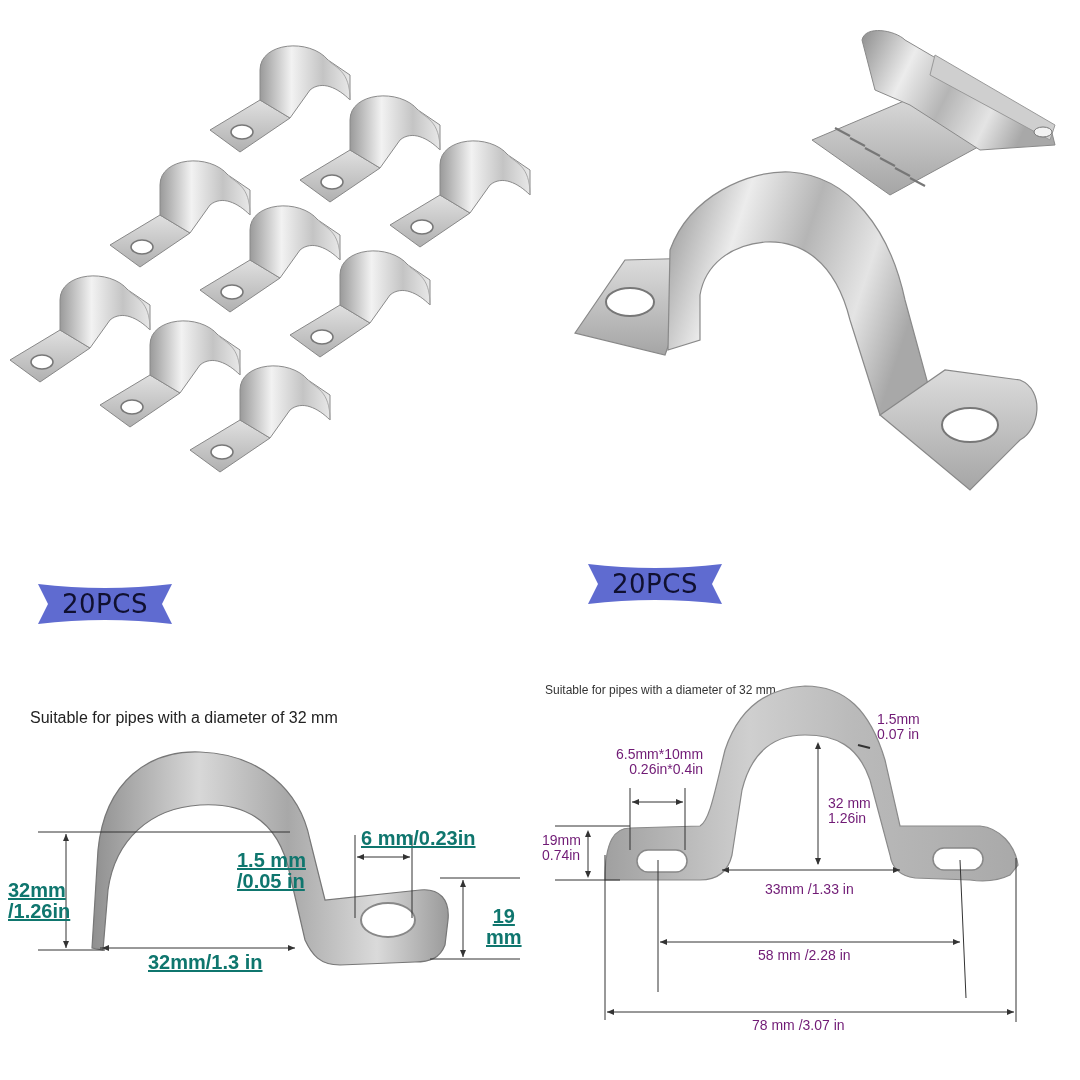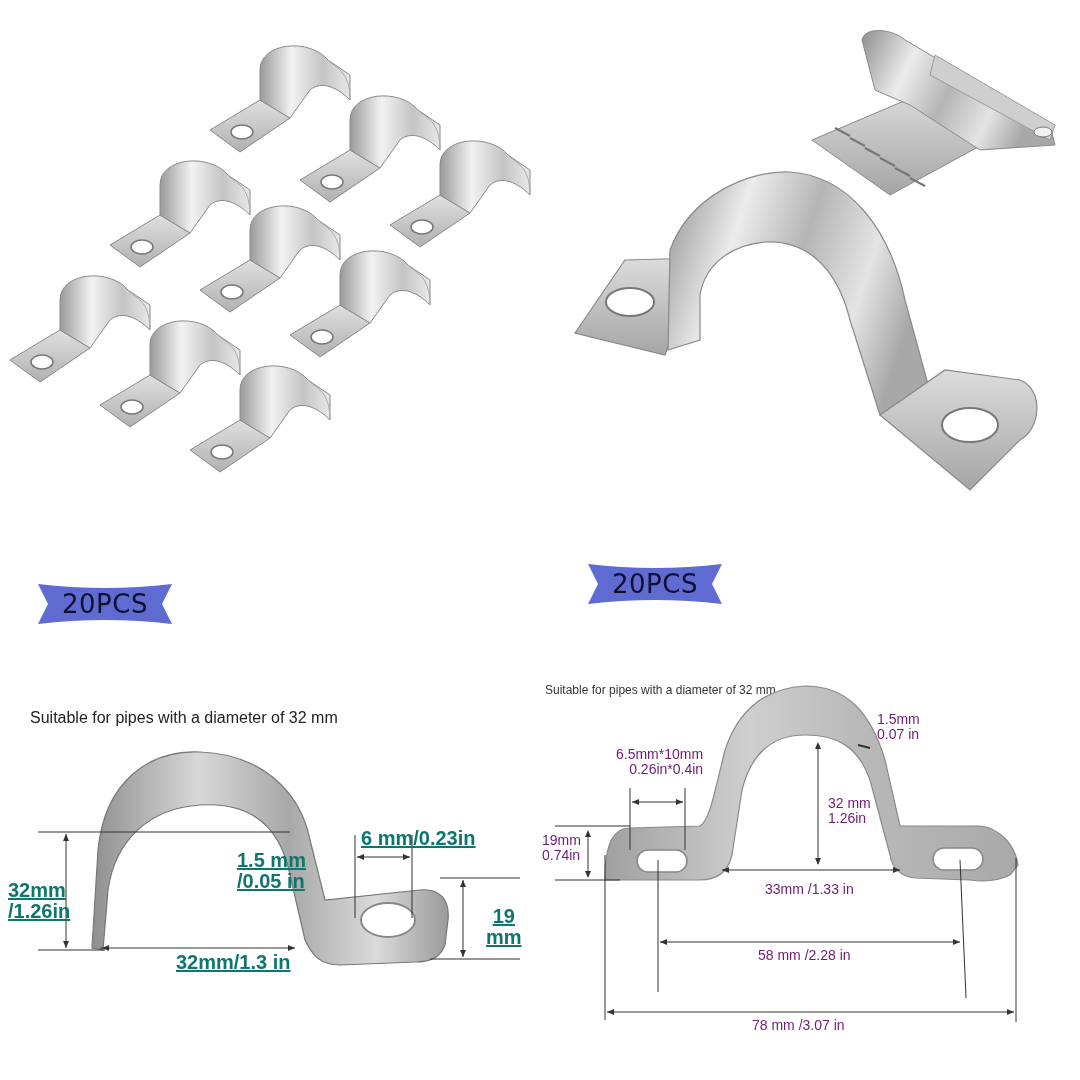--- a/index.html
+++ b/index.html
@@ -144,21 +144,21 @@
   </div>
   <div class="dim bold" style="left:224px;top:110px;margin-left:13px;">
     <div>1.5 mm</div>
     <div>/0.05 in</div>
   </div>
   <div class="dim bold" style="left:361px;top:88px;">6 mm/0.23in</div>
   <div class="dim bold" style="left:486px;top:166px;text-align:center;">
     <div>19</div>
     <div>mm</div>
   </div>
-  <div class="dim bold" style="left:148px;top:212px;margin-left:28px;">32mm/1.3 in</div>
+  <div class="dim bold" style="left:148px;top:212px;">32mm/1.3 in</div>
 </div>
 
 <div class="banner" style="left:588px;top:562px;width:134px;height:44px;">
   <svg width="134" height="44" viewBox="0 0 134 44">
       <path d="M0,2 Q67,10 134,2 L124,22 L134,42 Q67,34 0,42 L10,22 Z" fill="#5f6bd0"></path>
     </svg>
   <span>20PCS</span>
 </div>
 <div class="caption" style="left:545px;top:635px;font-size:12px;color:#333;">Suitable for pipes with a diameter of 32 mm</div>
 

